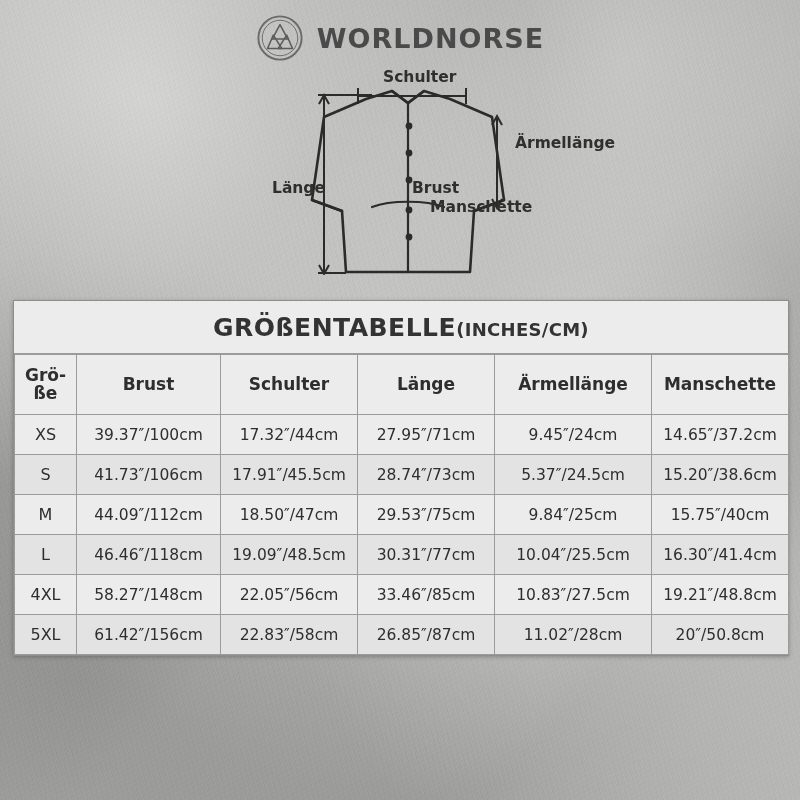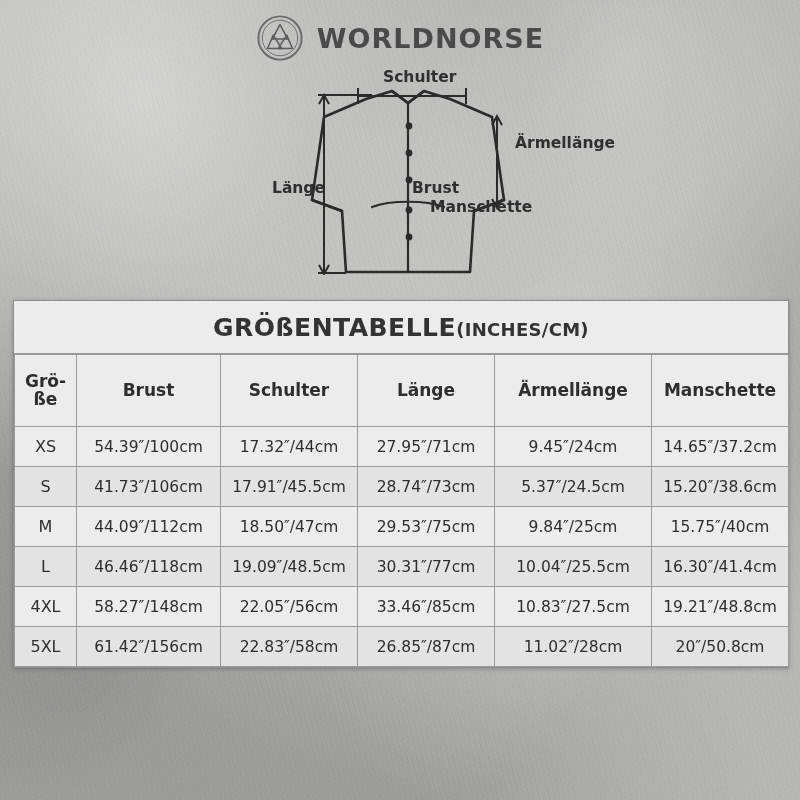--- a/index.html
+++ b/index.html
@@ -112,21 +112,21 @@
     border: 1px solid #9b9b9b;
     text-align: center;
     font-family: "DejaVu Sans", sans-serif;
     color: #2e2e2e;
     background: transparent;
   }
   thead th {
     font-size: 17px;
     font-weight: 700;
     height: 59px;
-    padding: 6px 2px;
+    padding: 0 2px;
     line-height: 1.05;
   }
   tbody td {
     font-size: 15.5px;
     height: 39px;
     padding: 0 2px;
     white-space: nowrap;
   }
   tbody td.sz { font-size: 16px; font-weight: 400; }
   .col-size { width: 62px; }
@@ -248,21 +248,21 @@
           <th>Brust</th>
           <th>Schulter</th>
           <th>Länge</th>
           <th>Ärmellänge</th>
           <th>Manschette</th>
         </tr>
       </thead>
       <tbody>
         <tr>
           <td class="sz">XS</td>
-          <td>54.39″/100cm</td>
+          <td>39.37″/100cm</td>
           <td>17.32″/44cm</td>
           <td>27.95″/71cm</td>
           <td>9.45″/24cm</td>
           <td>14.65″/37.2cm</td>
         </tr>
         <tr>
           <td class="sz">S</td>
           <td>41.73″/106cm</td>
           <td>17.91″/45.5cm</td>
           <td>28.74″/73cm</td>

